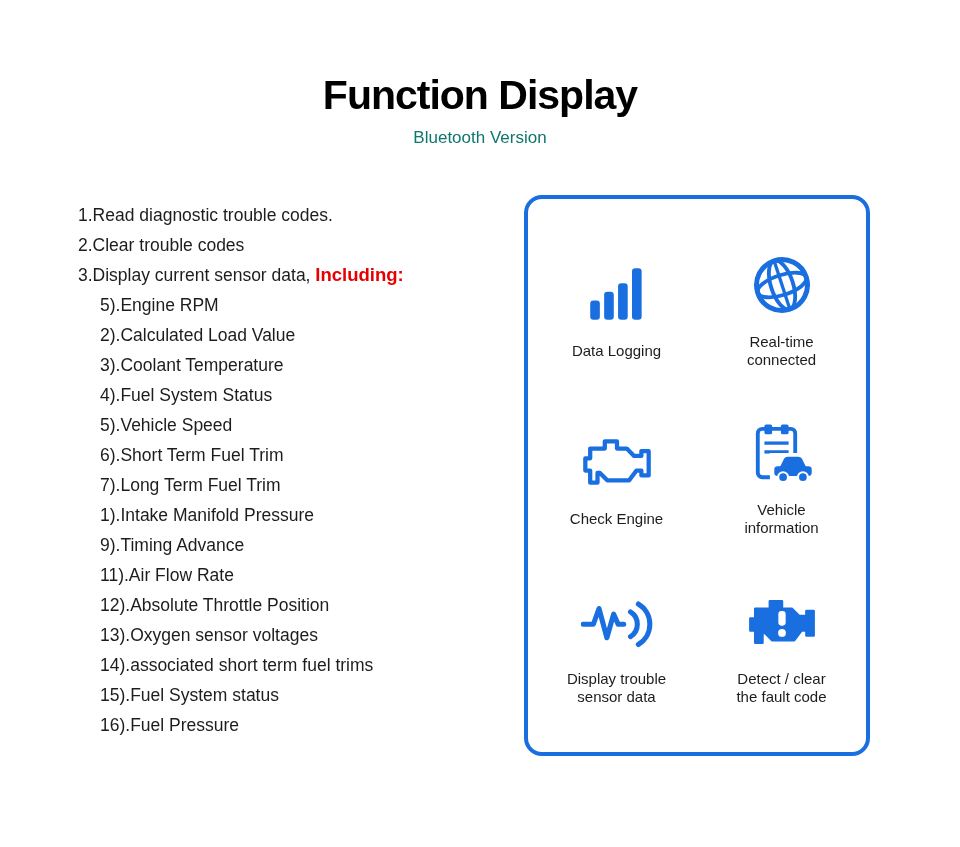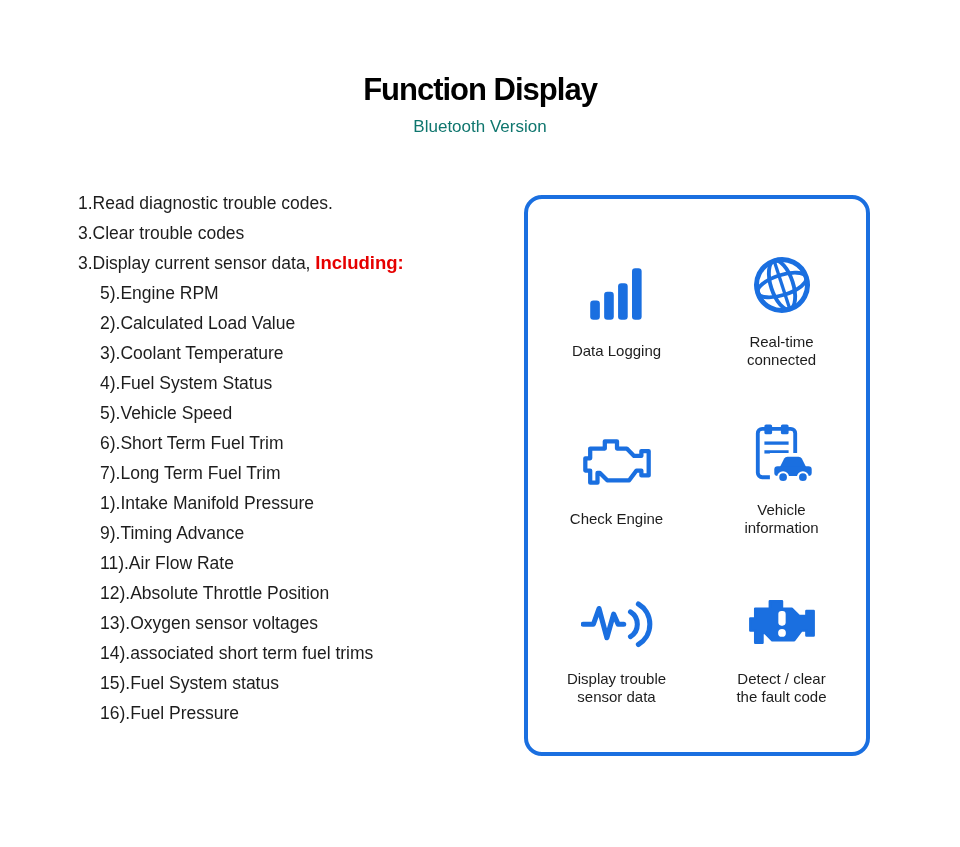--- a/index.html
+++ b/index.html
@@ -22,36 +22,36 @@
 
   
   .header{
     position:absolute;
     top:72px;
     left:0;
     width:100%;
     text-align:center;
   }
   .title{
-    font-size:31px;
+    font-size:41px;
     font-weight:700;
     letter-spacing:-1px;
     color:#000000;
   }
   .subtitle{
     margin-top:9px;
     font-size:17px;
     color:#0f766e;
   }
 
   
   .function-list{
     position:absolute;
     left:78px;
-    top:188px;
+    top:200px;
     font-size:17.5px;
     line-height:30px;
     color:#1d1d1d;
   }
   .function-list ul{list-style:none;}
   .highlight{
     color:var(--highlight);
     font-weight:700;
     font-size:18.5px;
   }
@@ -108,21 +108,21 @@
 <div class="page">
 
   <div class="header">
     <div class="title">Function Display</div>
     <div class="subtitle">Bluetooth Version</div>
   </div>
 
   <div class="function-list">
     <ul>
       <li><span>1.Read diagnostic trouble codes.</span></li>
-      <li><span>3.Clear trouble codes</span></li>
+      <li><span>2.Clear trouble codes</span></li>
       <li><span>3.Display current sensor data, </span><span class="highlight">Including:</span></li>
     </ul>
     <ul class="sub-list">
       <li>5).Engine RPM</li>
       <li>2).Calculated Load Value</li>
       <li>3).Coolant Temperature</li>
       <li>4).Fuel System Status</li>
       <li>5).Vehicle Speed</li>
       <li>6).Short Term Fuel Trim</li>
       <li>7).Long Term Fuel Trim</li>

